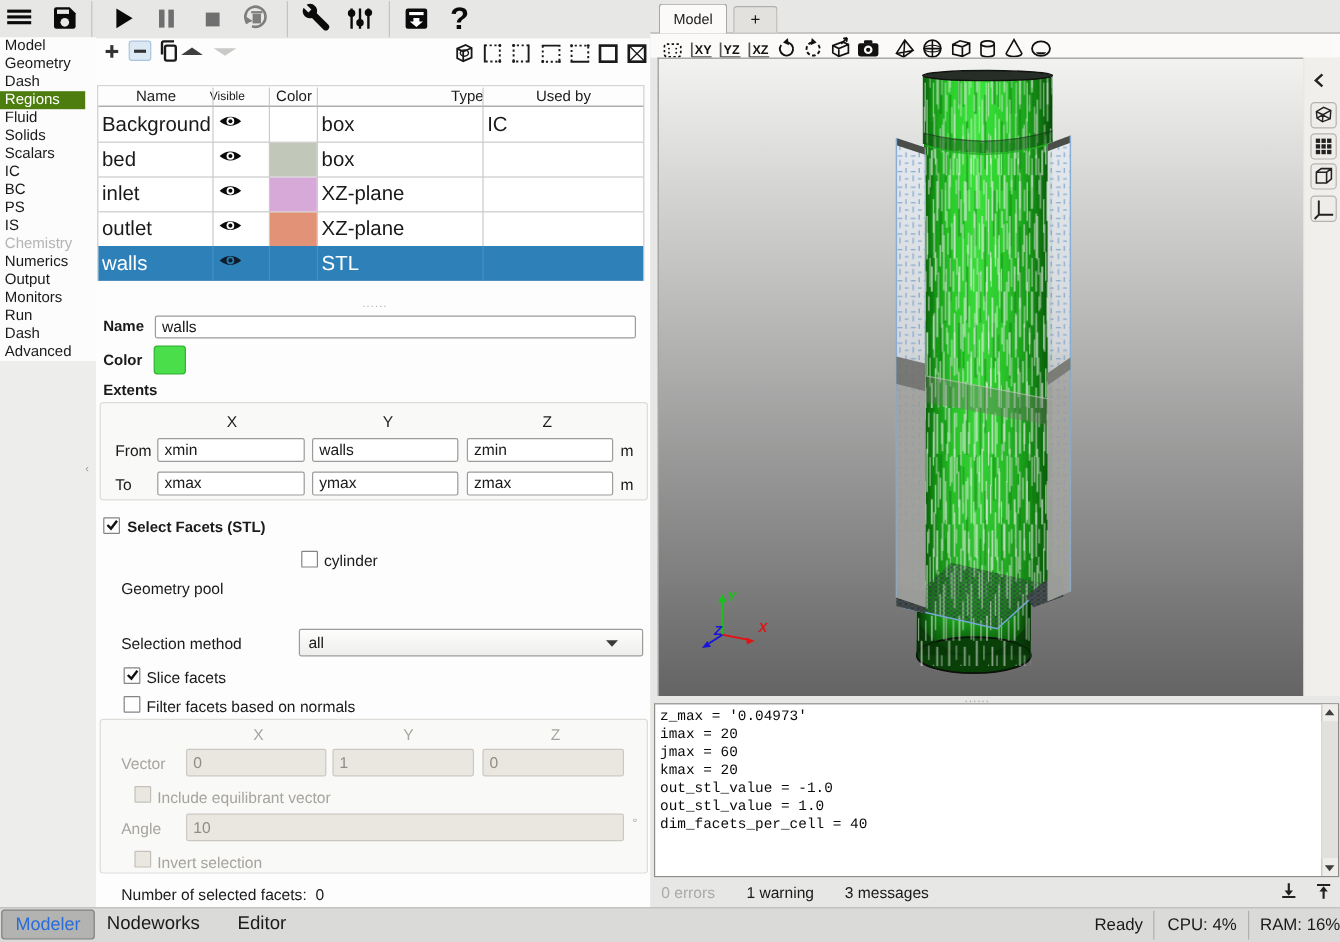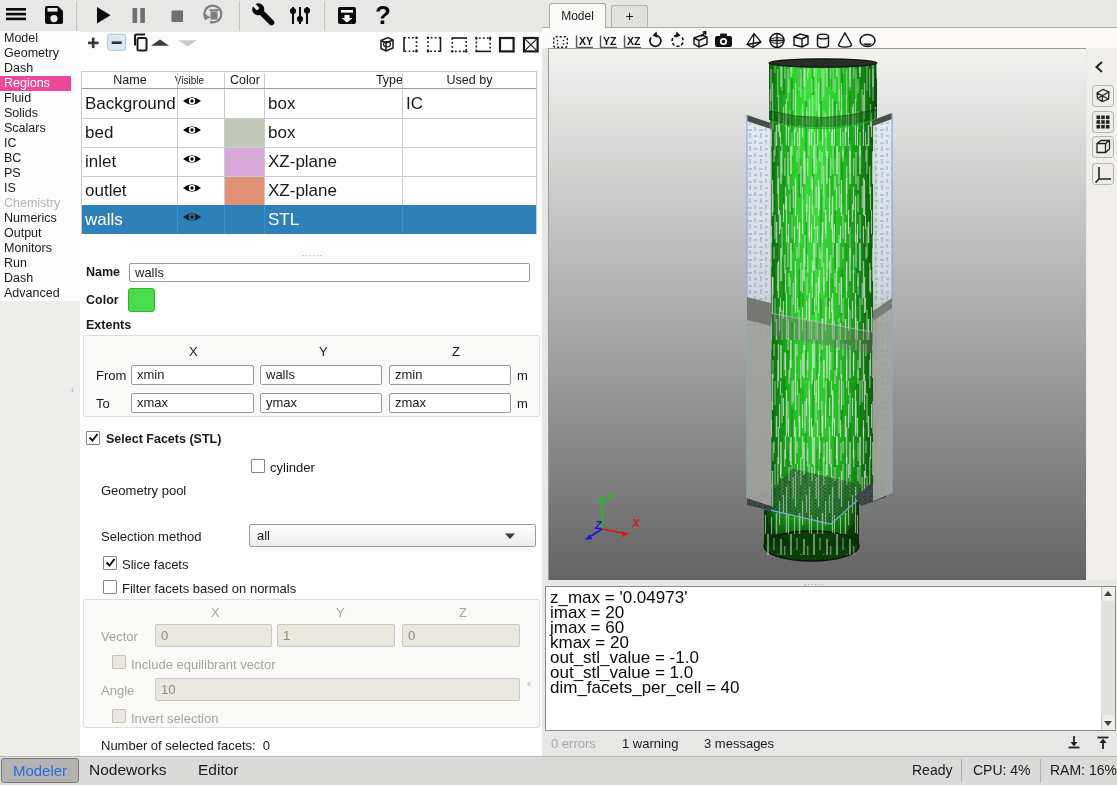--- a/index.html
+++ b/index.html
@@ -62,21 +62,21 @@
 
   <text x="375" y="24" font-size="26" font-weight="bold" fill="#0a0a0a" font-family="Liberation Sans, sans-serif">?</text>
 </svg>
 </div>
 
 <div id="nav" class="abs" style="left:0;top:31px;width:80px;height:270px;background:#fcfcfc">
   <div style="padding:0 0 0 4px;line-height:15px;font-size:12.5px">
   <div>Model</div>
   <div>Geometry</div>
   <div>Dash</div>
-  <div style="background:#ec4899;color:#fff;width:71px;margin-left:-4px;padding-left:4px">Regions</div>
+  <div style="background:#4d7c0f;color:#fff;width:71px;margin-left:-4px;padding-left:4px">Regions</div>
   <div>Fluid</div>
   <div>Solids</div>
   <div>Scalars</div>
   <div>IC</div>
   <div>BC</div>
   <div>PS</div>
   <div>IS</div>
   <div style="color:#b4b4b4">Chemistry</div>
   <div>Numerics</div>
   <div>Output</div>
@@ -511,21 +511,21 @@
     </g>
 
     <path d="M6 88.5 L10 85.5 L18.5 85.5 L18.5 94 L14.5 97.5 L6 97.5 Z M6 88.5 L14.5 88.5 L18.5 85.5 M14.5 88.5 L14.5 97.5" fill="none" stroke="#222" stroke-width="1.3"></path>
 
     <path d="M8 112 V124 H20 M8 124 L4.5 127.5" fill="none" stroke="#222" stroke-width="1.6"></path>
   </svg>
 
   <div class="abs" style="left:262px;top:577px;color:#9a9a9a;font-size:9px;letter-spacing:1px">......</div>
 
   <div class="abs" style="left:3px;top:586px;width:571px;height:145px;background:#fff;border:1px solid #8e8c89">
-    <div class="abs" style="left:4px;top:3px;font-family:Liberation Sans, sans-serif;font-size:17px;line-height:15px;color:#0a0a0a;white-space:pre">z_max = '0.04973'
+    <div class="abs" style="left:4px;top:3px;font-family:Liberation Mono, monospace;font-size:12px;line-height:15px;color:#0a0a0a;white-space:pre">z_max = '0.04973'
 imax = 20
 jmax = 60
 kmax = 20
 out_stl_value = -1.0
 out_stl_value = 1.0
 dim_facets_per_cell = 40</div>
     <div class="abs" style="left:555px;top:0;width:14px;height:143px;background:#efedea;border-left:1px solid #c6c4c1"></div>
     <svg class="abs" style="left:555px;top:0" width="14" height="143">
       <path d="M3 9 L7 4 L11 9 Z" fill="#3f3f3f"></path>
       <path d="M3 134 L7 139 L11 134 Z" fill="#3f3f3f"></path>

